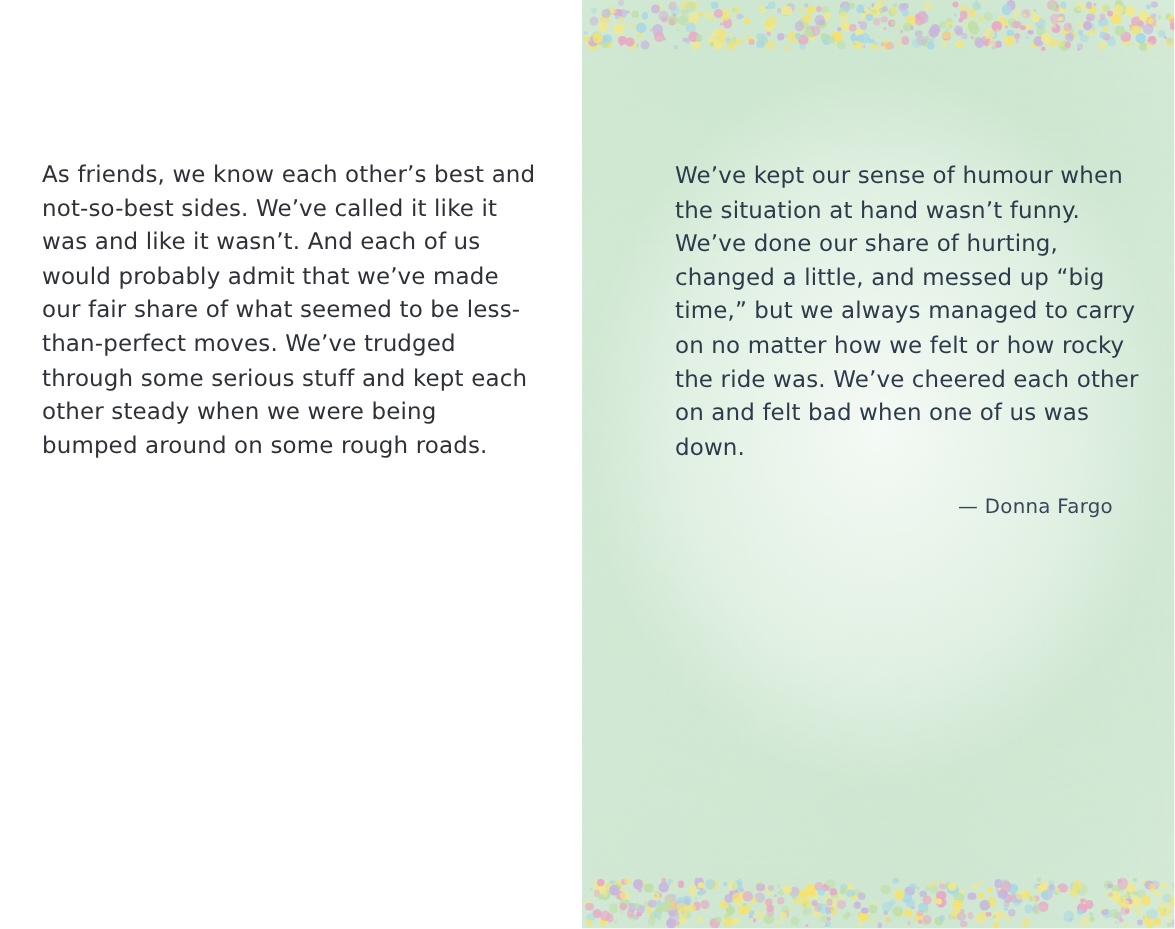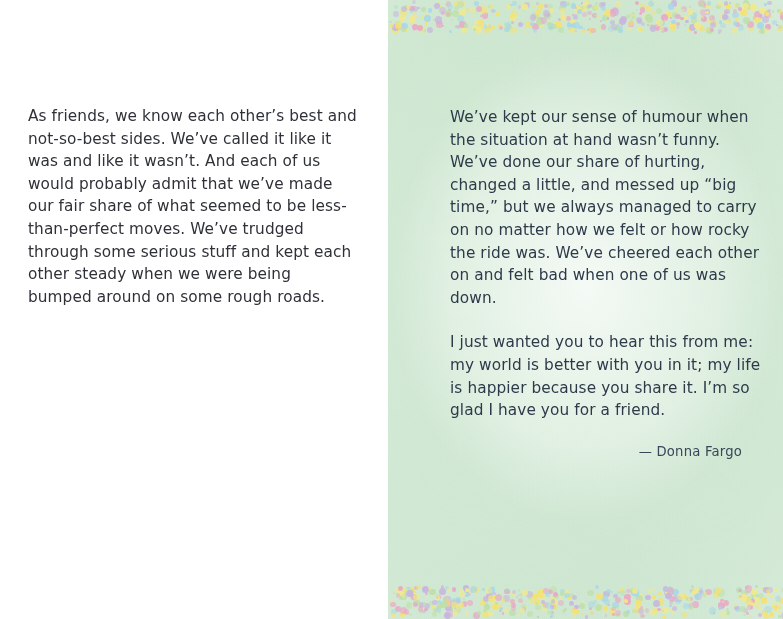--- a/index.html
+++ b/index.html
@@ -988,18 +988,17 @@
         <div class="dot" style="width: 7.1px; height: 7.1px; left: 81.9px; top: 0.8px; background: rgb(168, 216, 232); opacity: 0.71;"></div>
         <div class="dot" style="width: 3.4px; height: 3.4px; left: 311.3px; top: 1.7px; background: rgb(168, 216, 232); opacity: 0.46;"></div>
         <div class="dot" style="width: 5.9px; height: 5.9px; left: 29.5px; top: 20.9px; background: rgb(233, 169, 198); opacity: 0.6;"></div>
         <div class="dot" style="width: 5.8px; height: 5.8px; left: 250.1px; top: 23.2px; background: rgb(201, 182, 223); opacity: 0.62;"></div>
         <div class="dot" style="width: 3.4px; height: 3.4px; left: 376.1px; top: 26.7px; background: rgb(247, 227, 109); opacity: 0.56;"></div>
         <div class="dot" style="width: 2.8px; height: 2.8px; left: 189px; top: 25.9px; background: rgb(247, 227, 109); opacity: 0.48;"></div>
       </div>
 
     <div class="right-text-block">
       <p class="para-right">We’ve kept our sense of humour when the situation at hand wasn’t funny. We’ve done our share of hurting, changed a little, and messed up “big time,” but we always managed to carry on no matter how we felt or how rocky the ride was. We’ve cheered each other on and felt bad when one of us was down.</p>
-      <p class="para-right">I just wanted you to hear this from me: my world is better with you in it; my life is happier because you share it. I’m so glad I have you for a friend.</p>
       <p class="attribution">— Donna Fargo</p>
     </div>
   </div>
 
 </div>
 
 </body></html>

